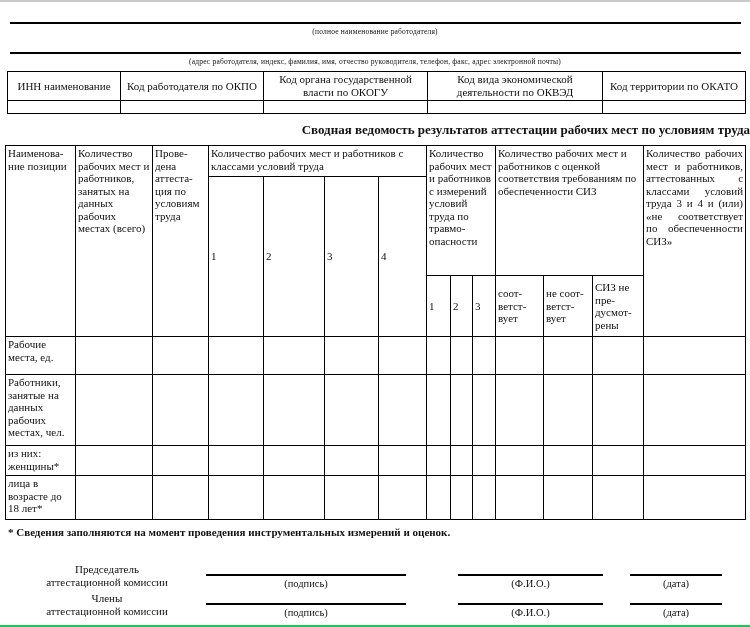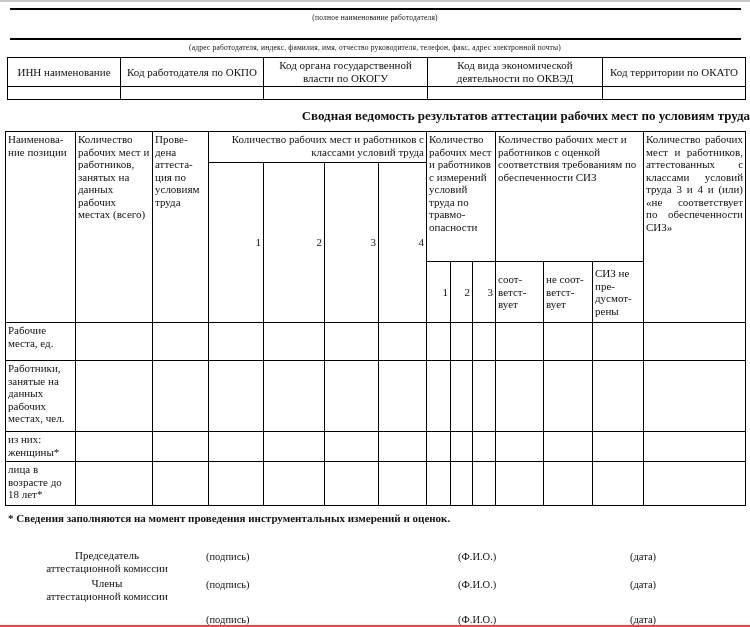--- a/index.html
+++ b/index.html
@@ -3,22 +3,22 @@
 <meta charset="utf-8">
 <style>
   html,body { margin:0; padding:0; }
   body {
     width:750px; height:627px; overflow:hidden;
     background:#ffffff; color:#111;
     font-family:"Liberation Serif","DejaVu Serif",serif;
   }
   .page {
     box-sizing:border-box; width:750px; height:627px;
-    border-top:2px solid #c9c9c9; border-bottom:2px solid #ef4444;
-    padding-top:6px; position:relative;
+    border-top:2px solid #c9c9c9; border-bottom:2px solid #22c55e;
+    padding-top:20px; position:relative;
   }
   
   .fill-line { height:0; border-top:2px solid #000; margin:0 9px 0 10px; }
   .line-caption {
     text-align:center; font-size:7.5px; line-height:9px; margin-top:3px;
     letter-spacing:0.2px;
   }
   .gap16 { height:16px; }
   
   table { border-collapse:collapse; table-layout:fixed; }
@@ -32,41 +32,41 @@
   
   .doc-title {
     margin-top:9px; text-align:right; font-weight:bold; font-size:13px; line-height:14px;
   }
   
   .summary { width:740px; margin:8px 0 0 5px; font-size:11px; line-height:12.5px; }
   .summary td {
     border:1px solid #000; padding:1px 2px; vertical-align:top;
     overflow:hidden; word-wrap:break-word;
   }
-  .summary .ctr { text-align:right; }
+  .summary .ctr { text-align:left; }
   .summary .mid { vertical-align:middle; }
   .summary .just { text-align:justify; }
   .summary tr.h1 { height:31px;margin-top:12px; }
   .summary tr.h2 { height:99px; }
   .summary tr.h3 { height:61px; }
   .summary tr.r1 { height:38px; }
   .summary tr.r2 { height:71px; }
   .summary tr.r3 { height:30px; }
   .summary tr.r4 { height:44px; }
   
   .footnote { margin:6px 0 0 8px; font-weight:bold; font-size:11px; line-height:13px; }
   
   .sig-block { margin-top:24px; }
   .sig-row { display:flex; align-items:flex-start; margin-top:2px; }
   .sig-row.third { margin-top:9px; }
   .sig-label {
     width:150px; margin-left:32px; text-align:center;
     font-size:11px; line-height:13px; white-space:pre-line;
   }
-  .sig-field { display:flex; }
+  .sig-field { display:flex; flex-direction:column; }
   .sig-field .sline { height:11px; border-bottom:2px solid #000; }
   .sig-field .scap { text-align:center; font-size:10.5px; line-height:12px; margin-top:2px; }
   .f-sign { width:200px; margin-left:24px; }
   .f-fio  { width:145px; margin-left:52px; }
   .f-date { width:92px;  margin-left:27px; }
 </style>
 </head>
 <body>
 
 <div class="page">

